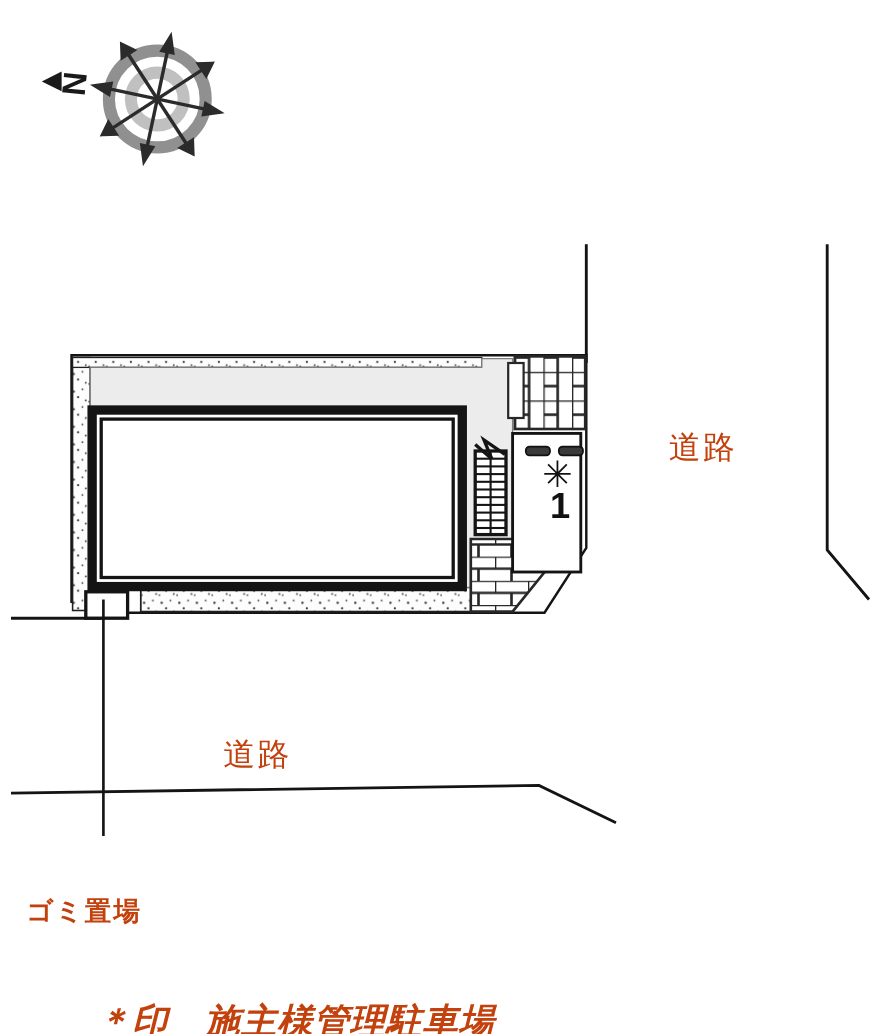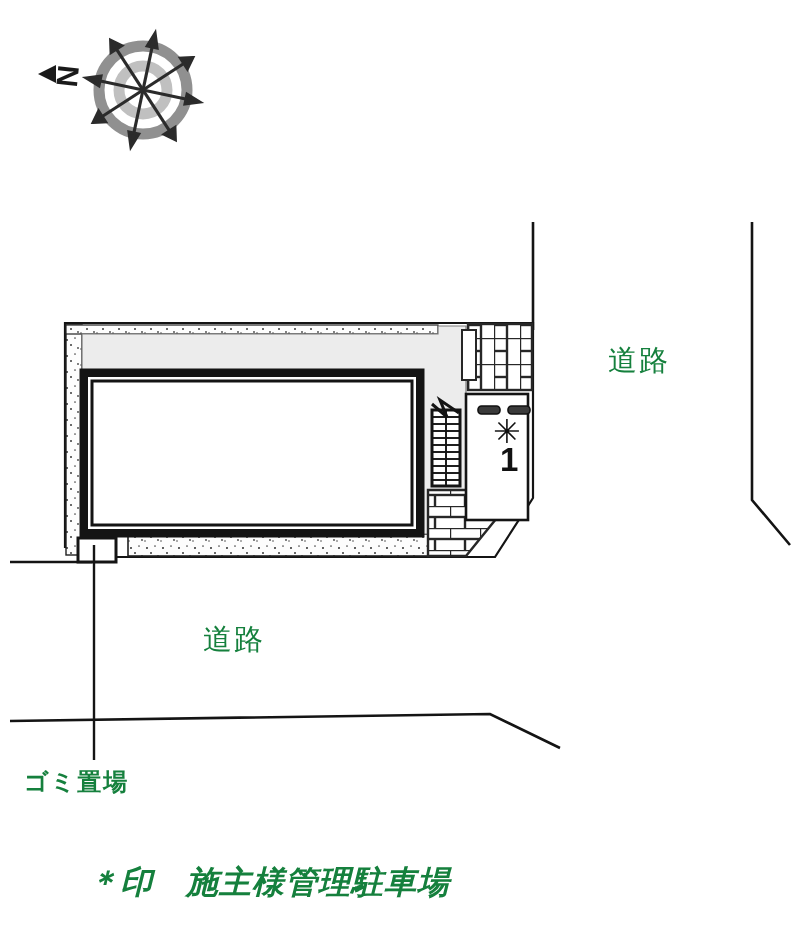--- a/index.html
+++ b/index.html
@@ -1,19 +1,19 @@
 <!DOCTYPE html>
 <html><head>
 <meta charset="utf-8">
 <style>
   html,body{margin:0;padding:0;background:#ffffff;}
   body{width:800px;height:940px;position:relative;overflow:hidden;
        font-family:"Liberation Sans","DejaVu Sans",sans-serif;color:#1a1a1a;}
   #plan{position:absolute;left:0;top:0;width:800px;height:940px;}
-  .lbl{position:absolute;white-space:nowrap;color:#15803d;}
+  .lbl{position:absolute;white-space:nowrap;color:#c2410c;margin-top:46px;}
   #road-right-label{left:608px;top:341px;font-size:29px;letter-spacing:2px;}
   #road-bottom-label{left:203px;top:620px;font-size:29px;letter-spacing:2px;}
   #trash-label{left:24px;top:766px;font-size:24px;letter-spacing:2px;font-weight:600;}
   #legend-note{left:87px;top:861px;font-size:32px;letter-spacing:1px;font-weight:600;font-style:italic;}
   #stall-mark{position:absolute;left:493px;top:415px;font-size:33px;line-height:1;
               font-weight:700;color:#111;}
   #stall-num{position:absolute;left:500px;top:443px;font-size:33px;line-height:1;
              font-weight:700;color:#111;}
   #compass-n{position:absolute;left:36px;top:52px;width:60px;height:48px;}
 </style>

